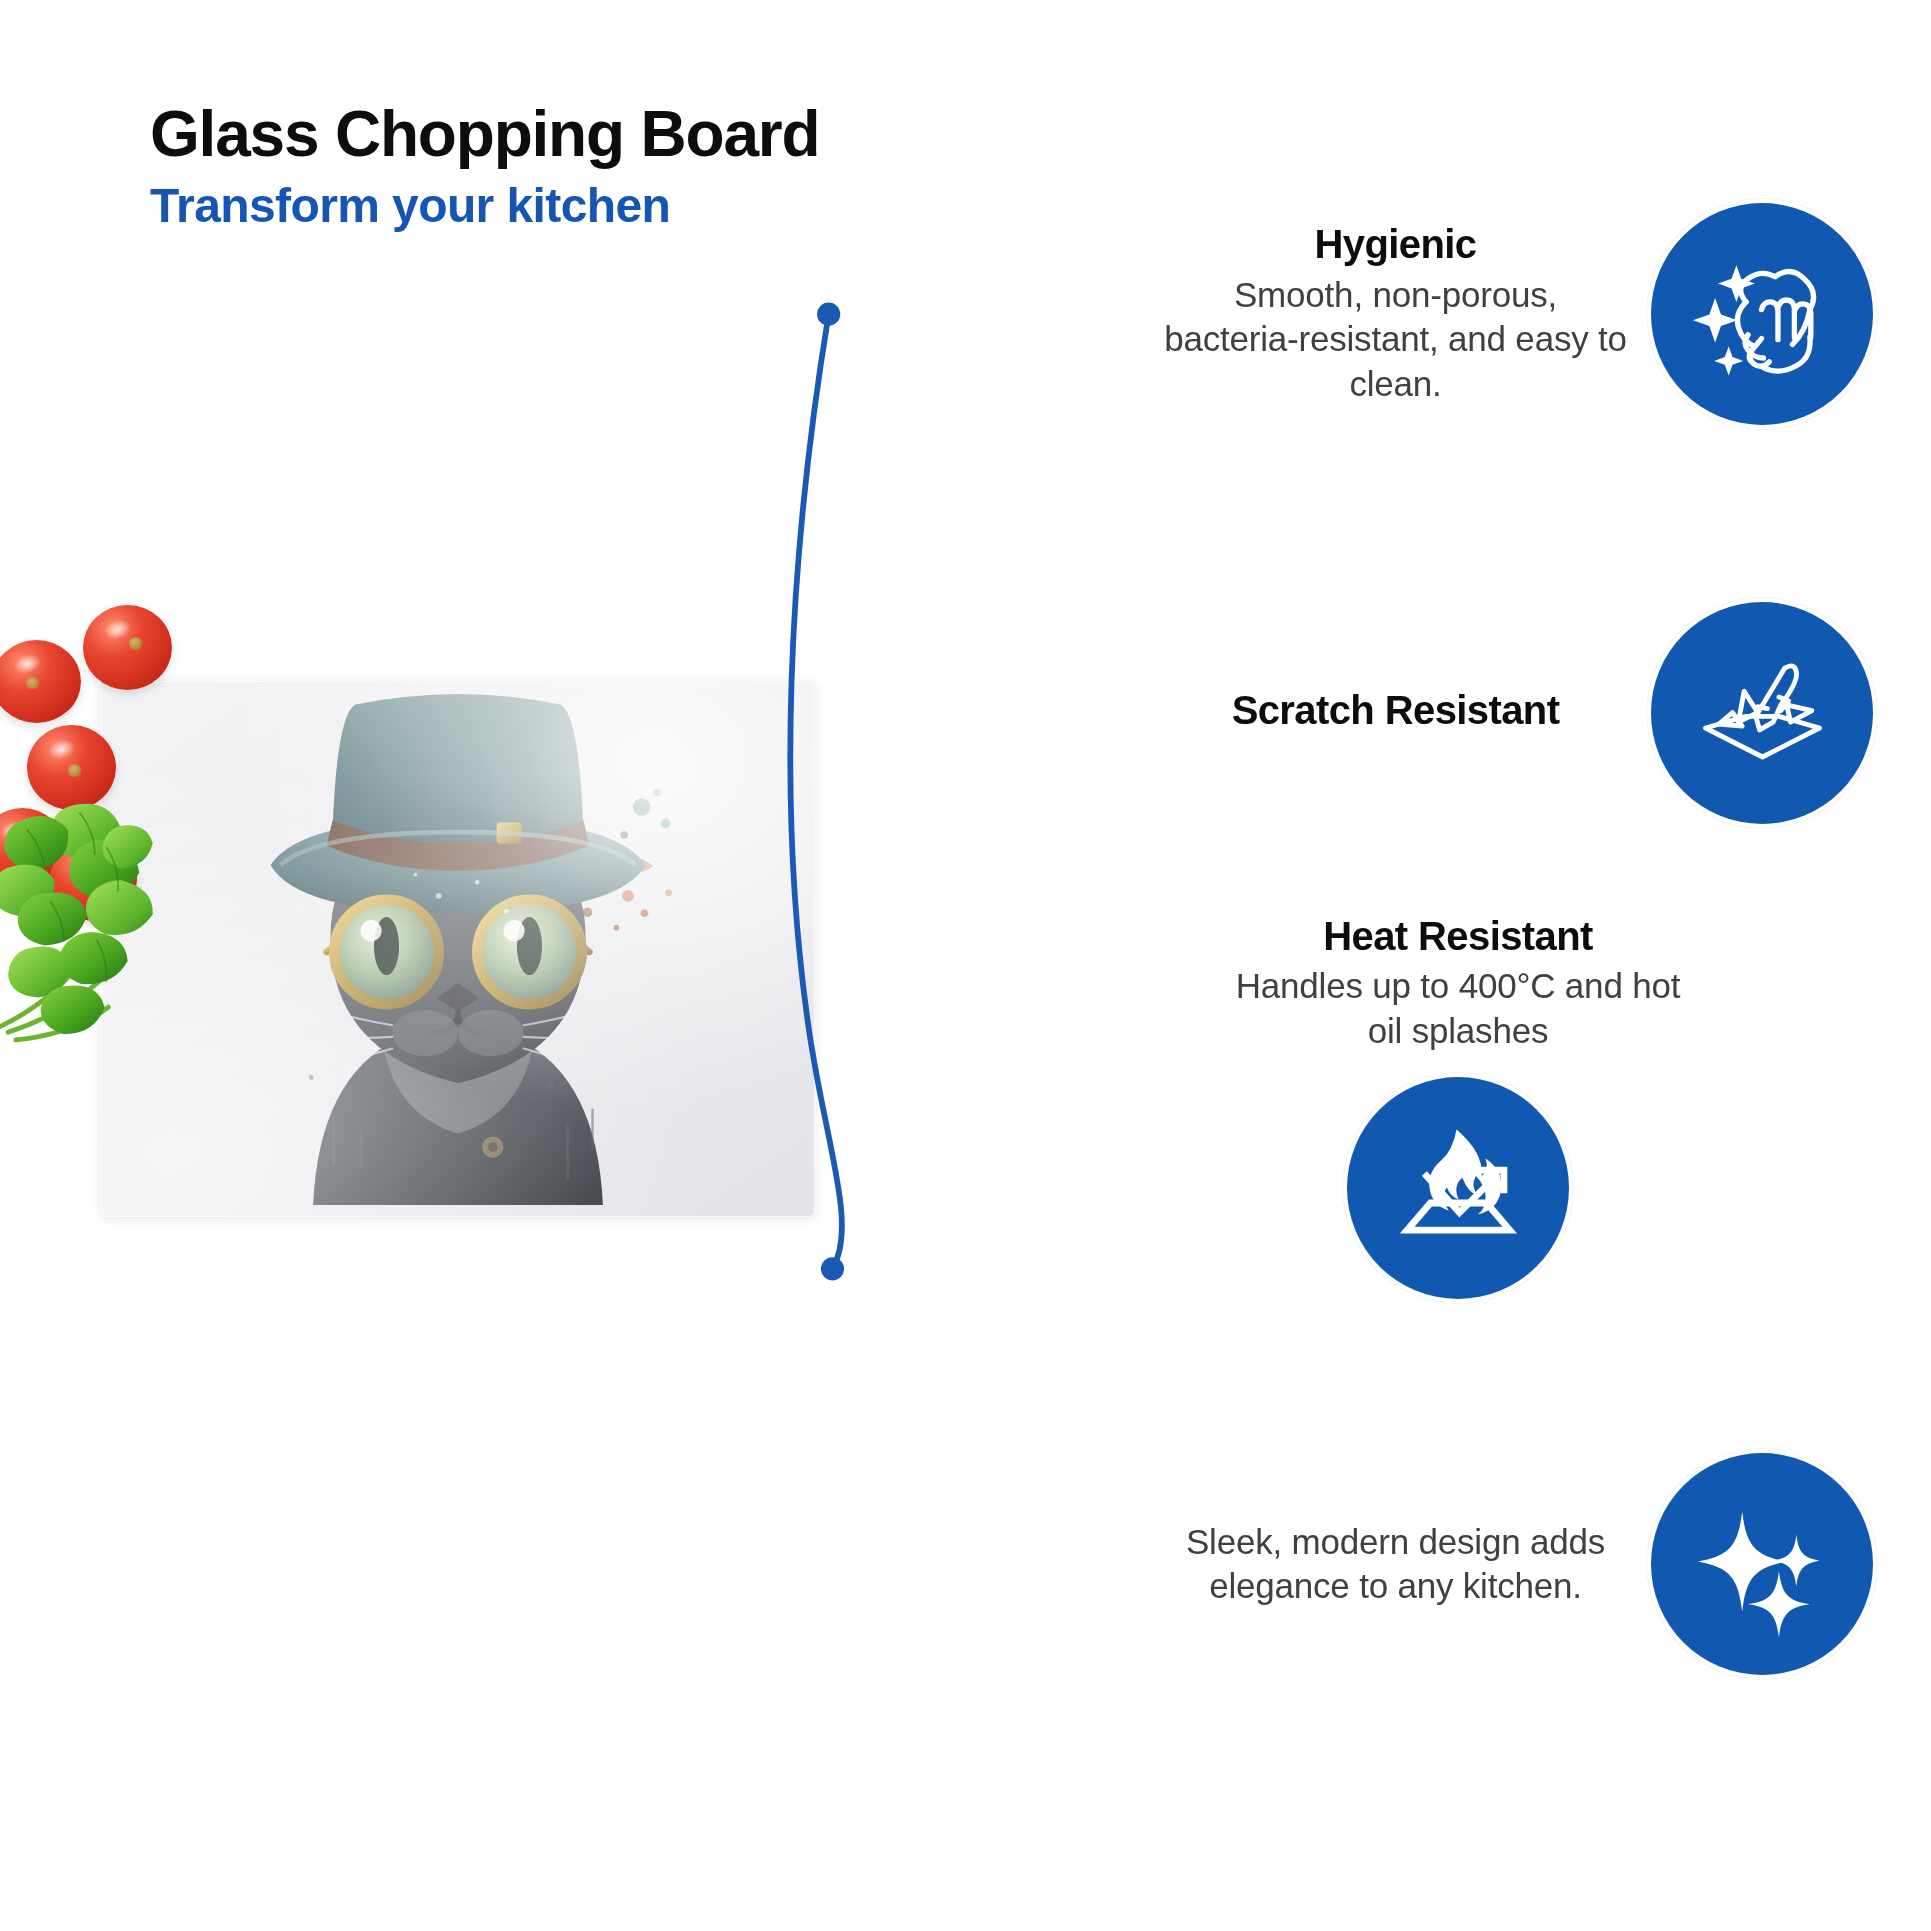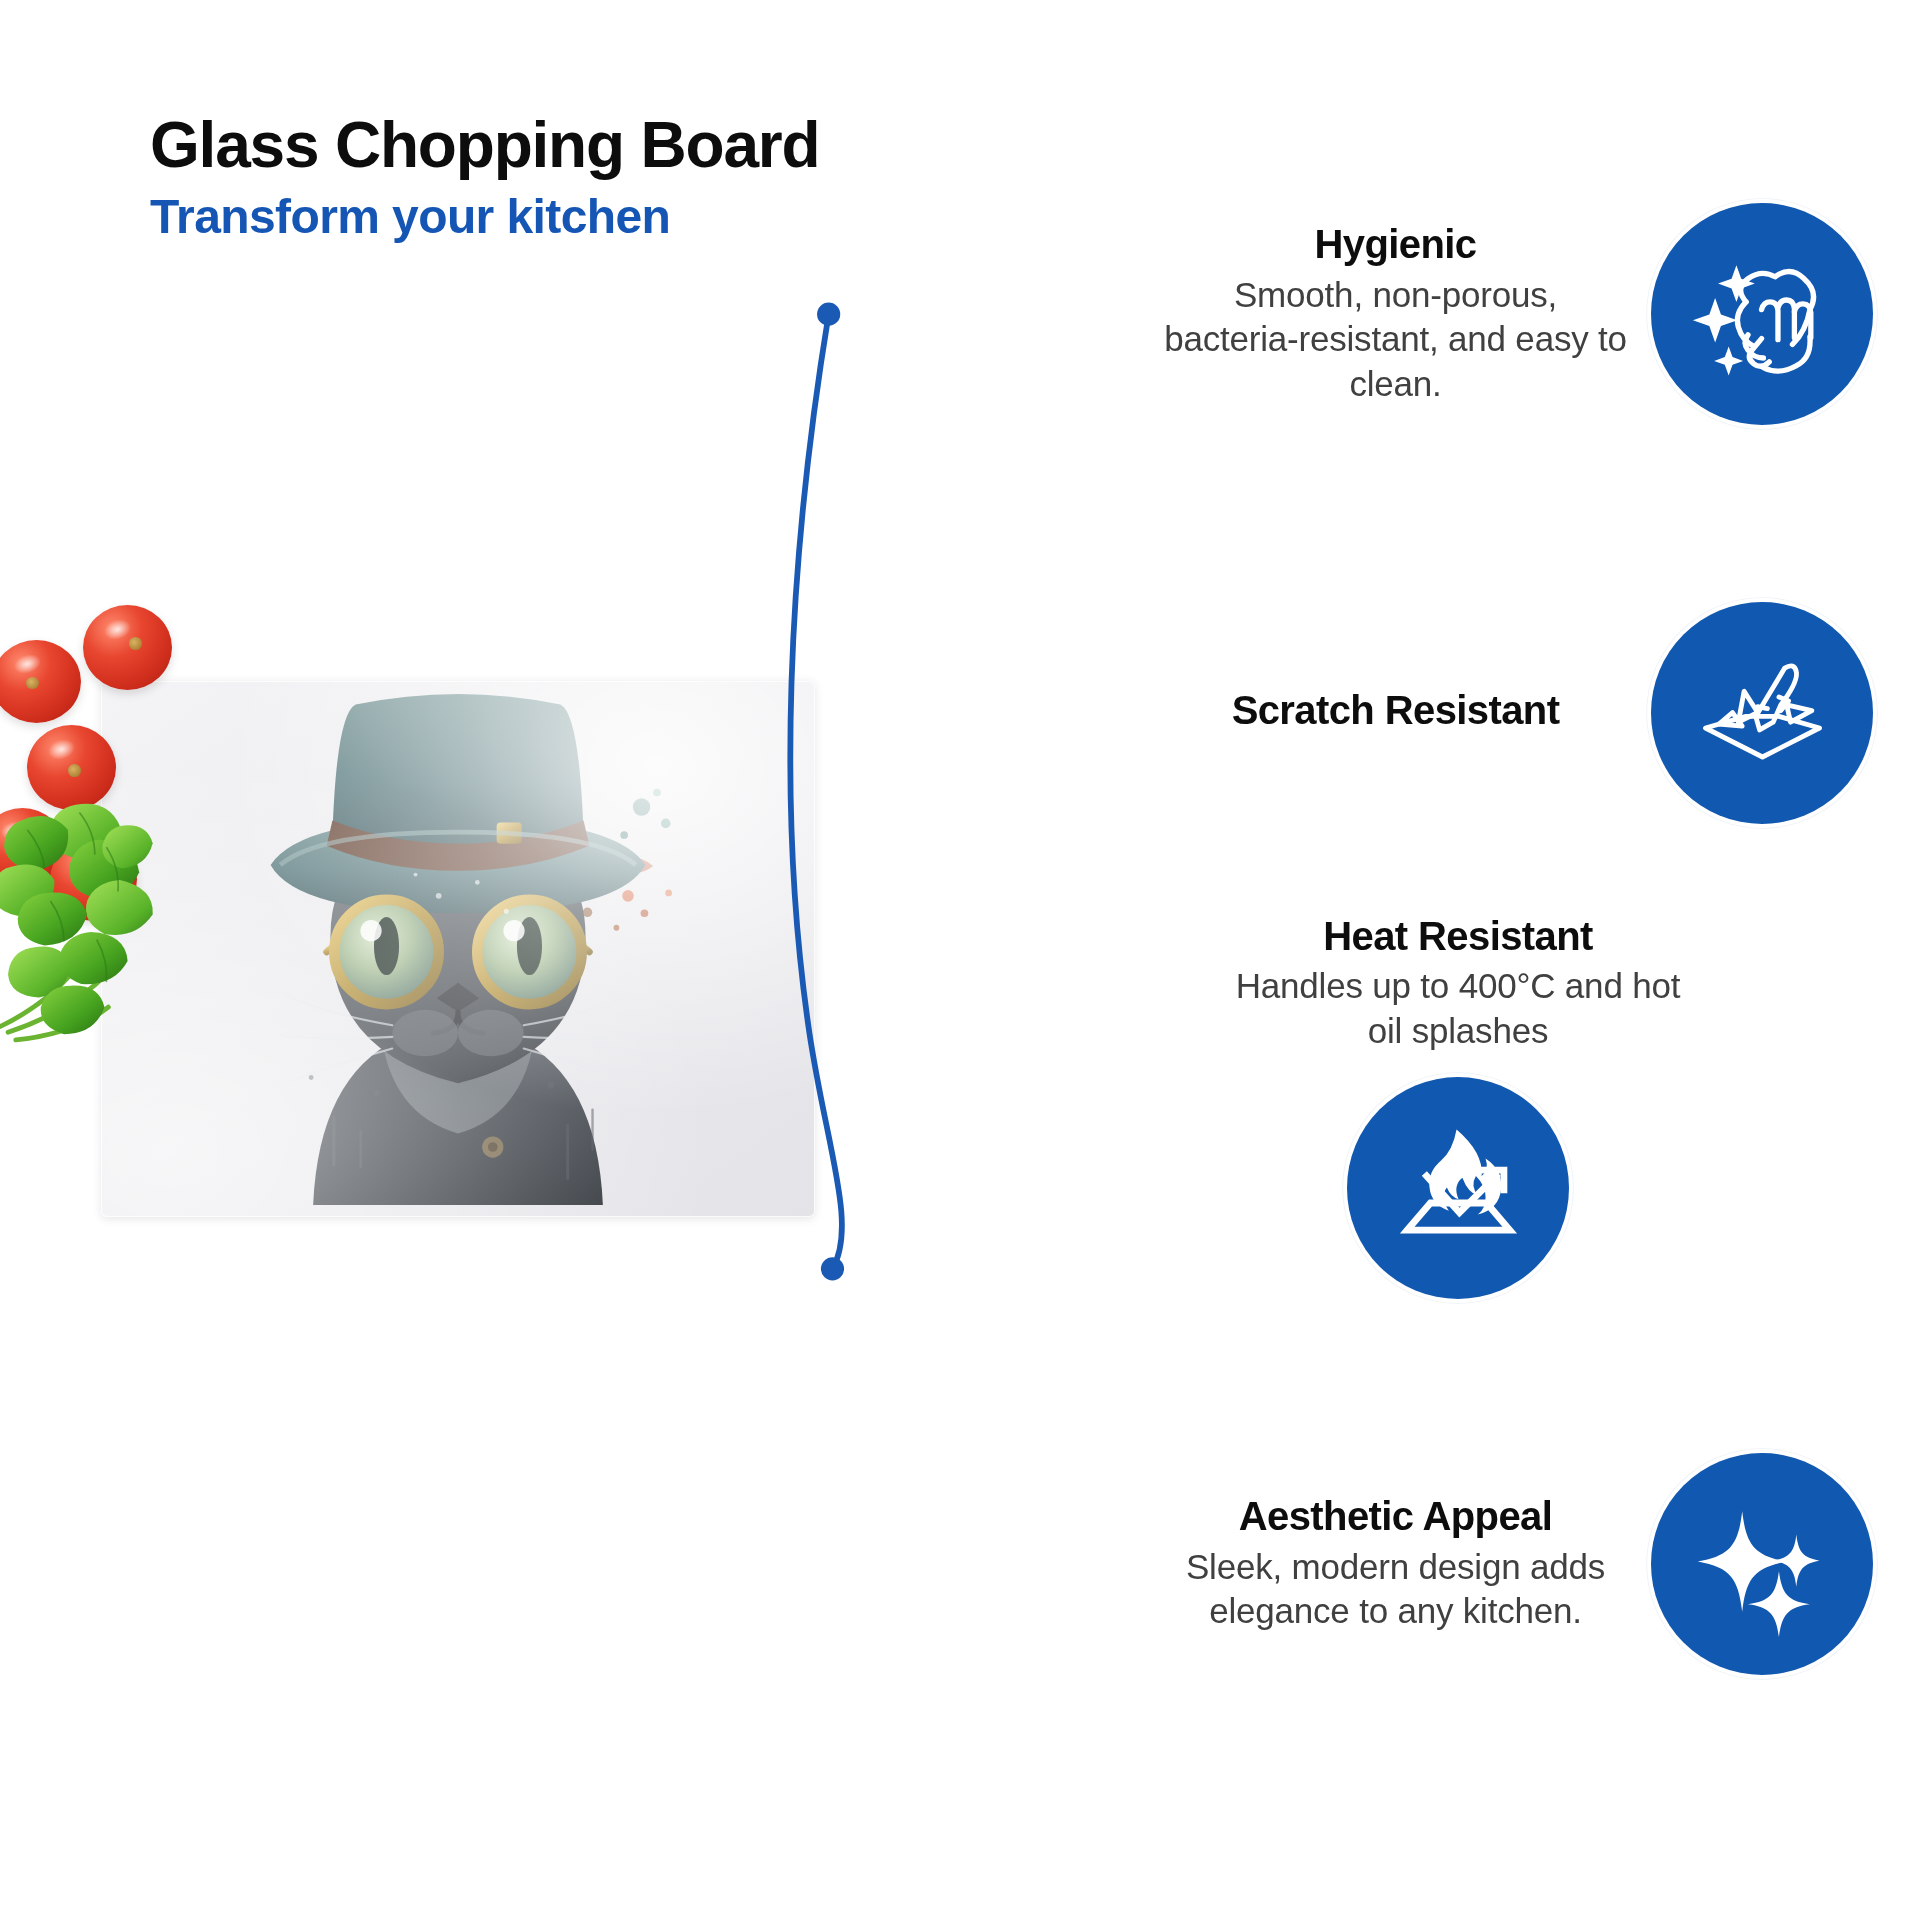--- a/index.html
+++ b/index.html
@@ -13,21 +13,21 @@
     position: relative;
     overflow: hidden;
     font-family: "Liberation Sans", sans-serif;
     -webkit-font-smoothing: antialiased;
   }
 
   
   #header {
     position: absolute;
     left: 150px;
-    top: 112px;
+    top: 101px;
     width: 966px;
   }
   #title {
     font-size: 64px;
     font-weight: bold;
     color: #0d0d0d;
     letter-spacing: -1.2px;
     line-height: 1.06;
     margin: 0;
     white-space: nowrap;
@@ -443,21 +443,20 @@
 
       <g fill="none" stroke="#ffffff" stroke-width="7" stroke-linejoin="miter">
         <path d="M22 118 L46 90 L104 90 L128 118 Z"></path>
       </g>
     </svg>
   </div>
 </div>
 
 <div class="feature" id="feature-3">
   <div class="feature-text">
-    <div class="feature-title">Aesthetic Appeal</div>
     <div class="feature-desc">Sleek, modern design adds elegance to any kitchen.</div>
   </div>
   <div class="icon-badge">
     <svg width="145" height="145" viewBox="0 0 150 150" xmlns="http://www.w3.org/2000/svg">
       <g fill="#ffffff">
         <path d="M54 20 C58 54, 66 66, 100 72 C66 78, 58 90, 54 124 C50 90, 42 78, 8 72 C42 66, 50 54, 54 20 Z"></path>
         <path d="M110 44 C112 62, 117 68, 134 71 C117 74, 112 80, 110 98 C108 80, 103 74, 86 71 C103 68, 108 62, 110 44 Z"></path>
         <path d="M92 82 C95 105, 101 113, 124 116 C101 119, 95 127, 92 150 C89 127, 83 119, 60 116 C83 113, 89 105, 92 82 Z"></path>
       </g>
     </svg>

